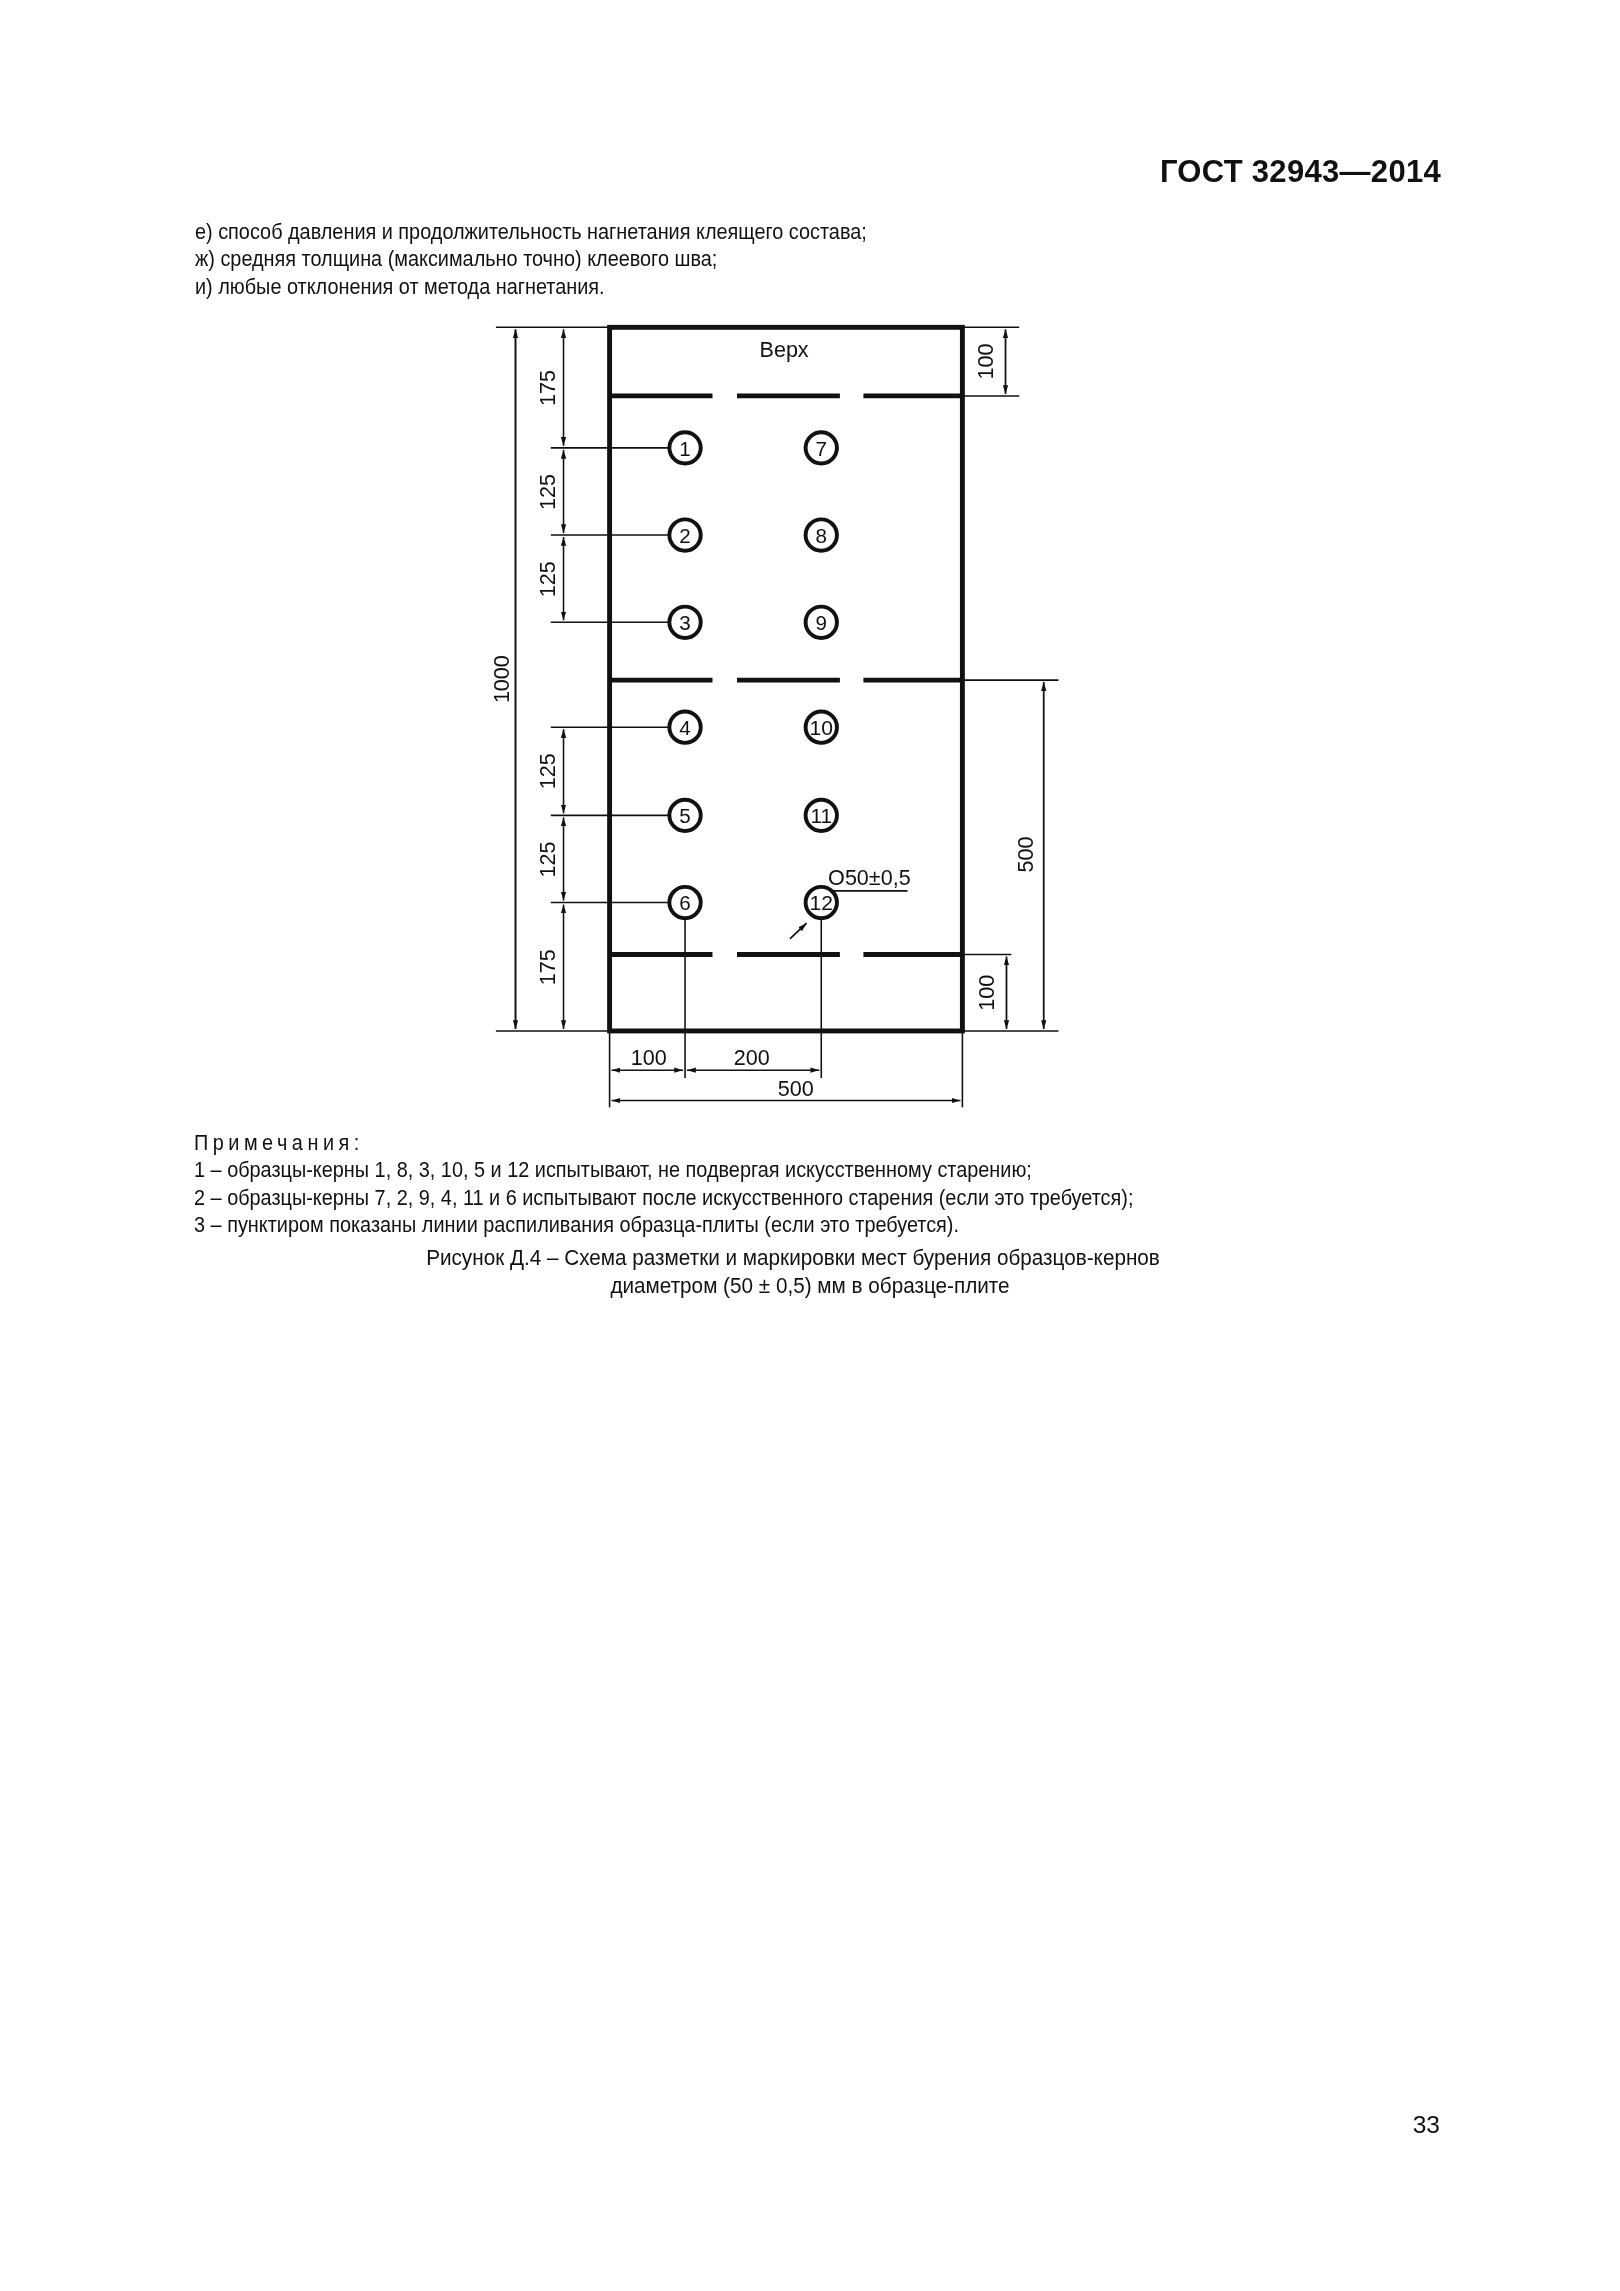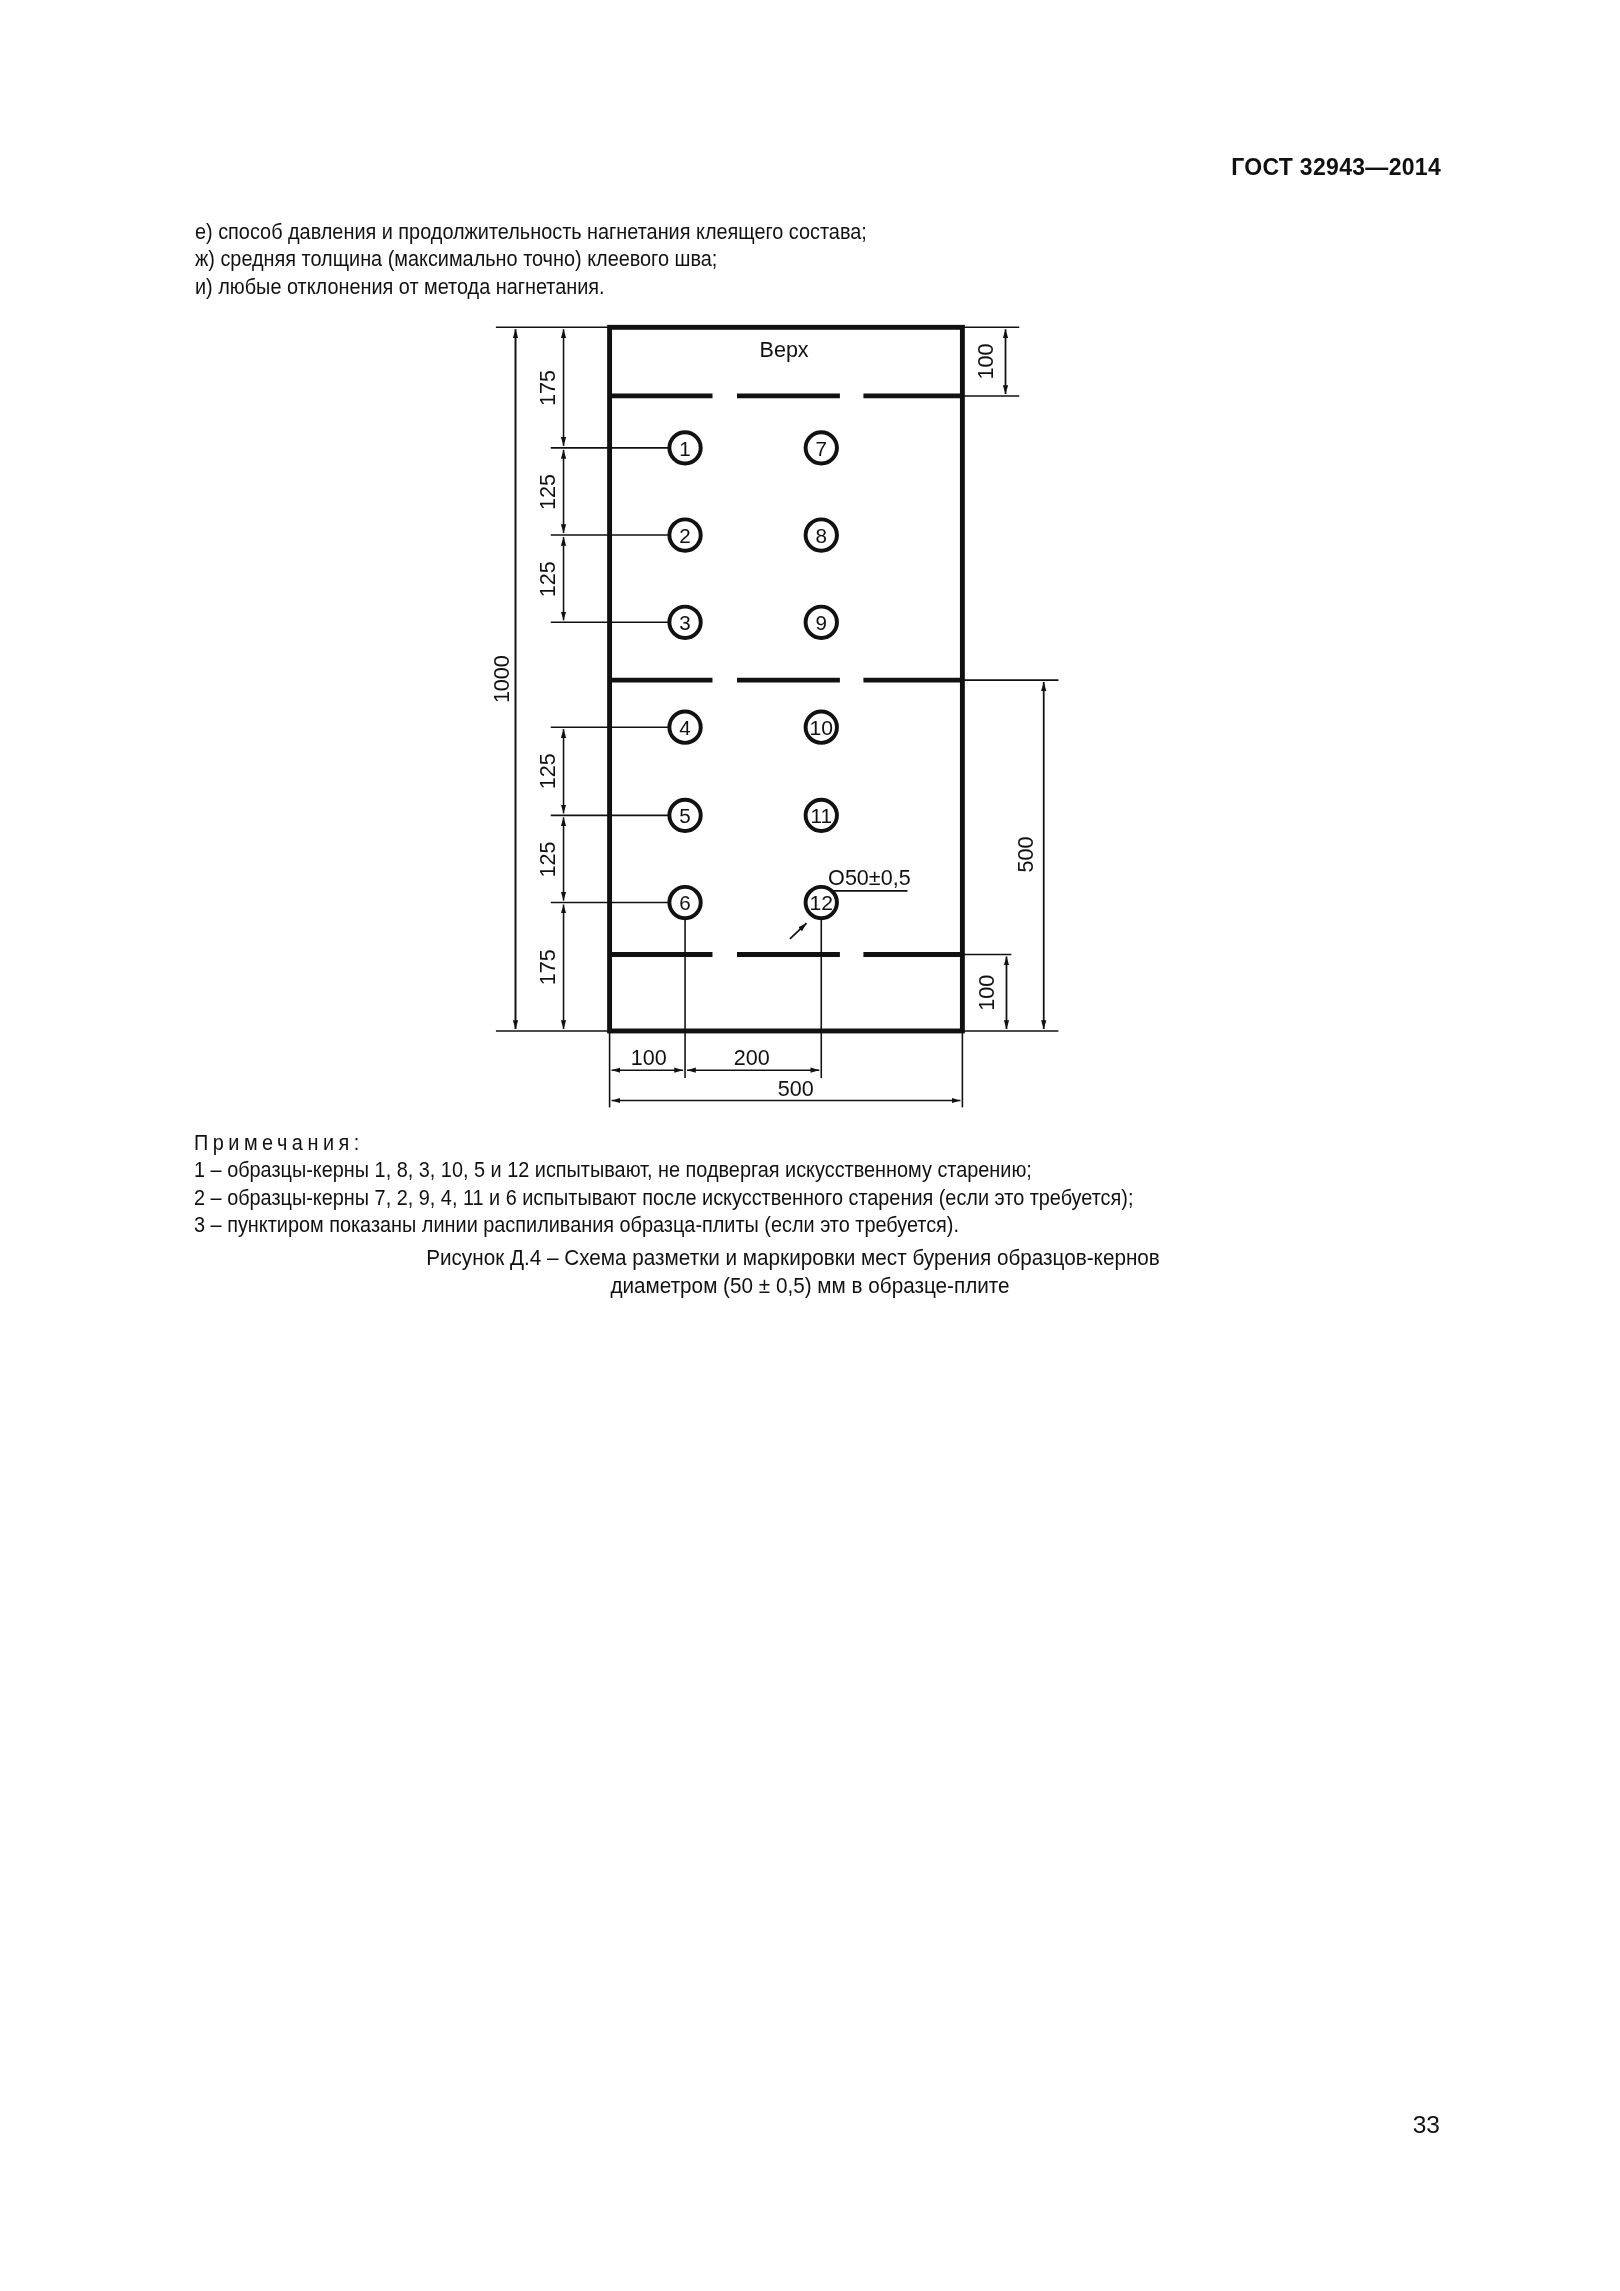--- a/index.html
+++ b/index.html
@@ -1,18 +1,18 @@
 <!DOCTYPE html>
 <html><head>
 <meta charset="utf-8">
 <style>
   html, body { margin: 0; padding: 0; background: #ffffff; }
   body { width: 1620px; height: 2292px; position: relative; overflow: hidden;
          font-family: "Liberation Sans", sans-serif; color: #111111; }
-  .header-code { position: absolute; right: 179px; top: 154px; font-size: 23px; font-weight: bold; letter-spacing: 0.3px; text-align: right; }
+  .header-code { position: absolute; right: 179px; top: 154px; font-size: 31px; font-weight: bold; letter-spacing: 0.3px; text-align: right; }
   .intro { position: absolute; left: 195px; top: 218px; font-size: 21.6px; line-height: 27.4px; transform: scaleX(0.92); transform-origin: left top; }
   .intro div { white-space: nowrap; }
   .figure { position: absolute; left: 0; top: 0; width: 1620px; height: 1176px; }
   .notes { position: absolute; left: 194px; top: 1129px; font-size: 21.6px; line-height: 27.4px; transform: scaleX(0.92); transform-origin: left top; }
   .notes div { white-space: nowrap; }
   .notes-title { letter-spacing: 4.9px; }
   .caption { position: absolute; left: 0; width: 1620px; top: 1244px; font-size: 22.5px; line-height: 28px; text-align: center; }
   .caption div { white-space: nowrap; transform: scaleX(0.92); }
   .caption .l1 { margin-left: -34px; }
   .page-number { position: absolute; right: 180px; top: 2081px; font-size: 24.5px; margin-top: 30px; }

